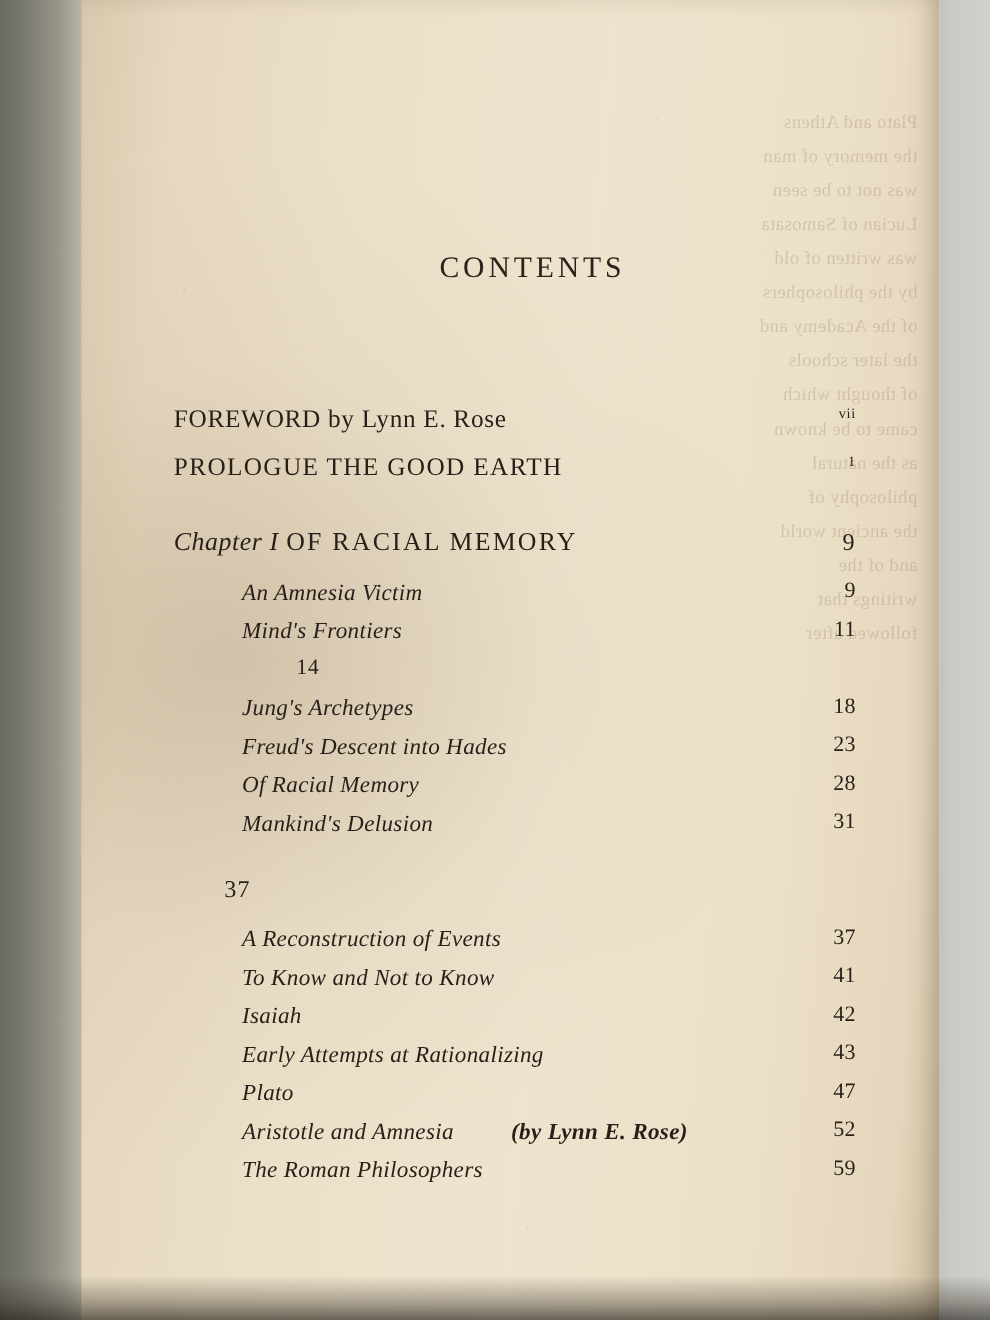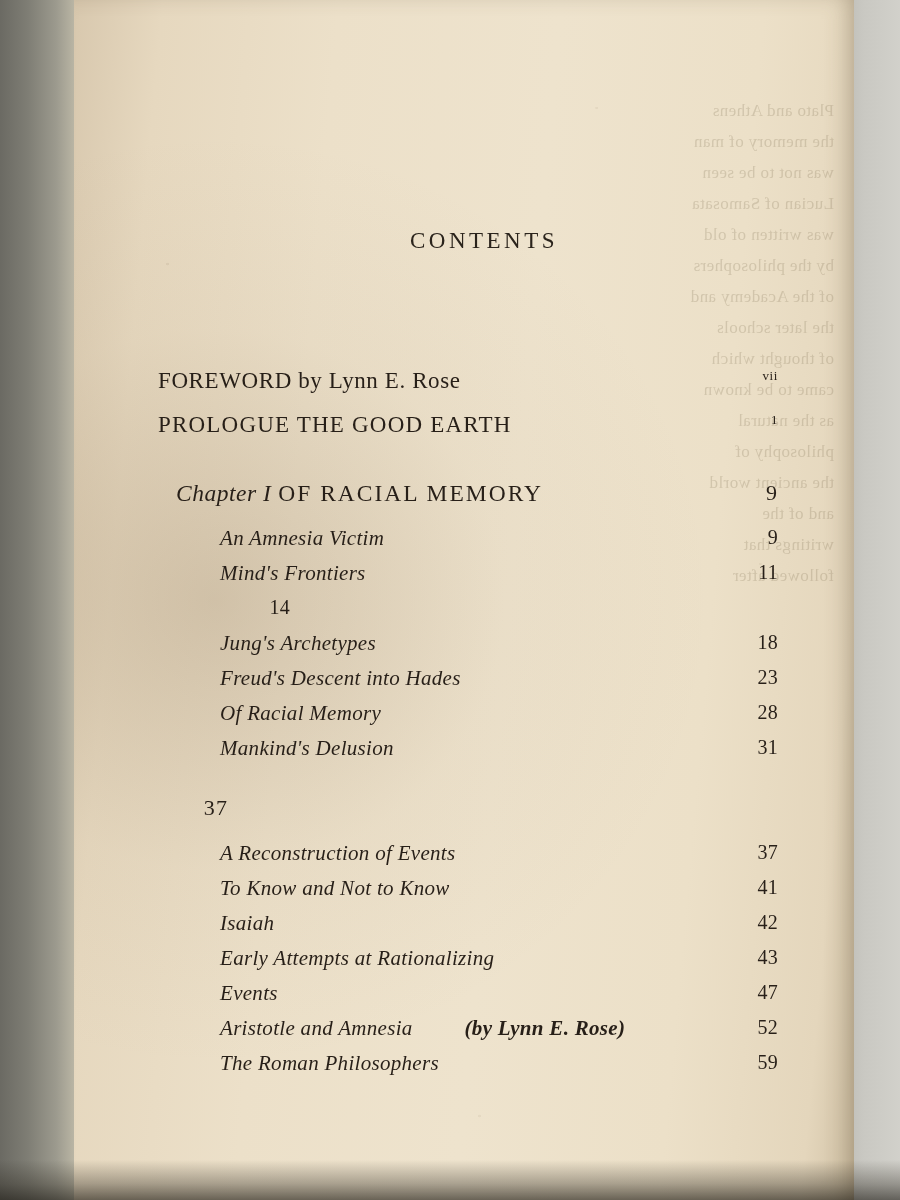--- a/index.html
+++ b/index.html
@@ -93,21 +93,21 @@
     width: 780px; height: 1200px;
     color: #25201a;
   }
 
   .toc-title {
     position: absolute;
     top: 228px;
     left: 0;
     width: 780px;
     text-align: center;
-    font-size: 23px;
+    font-size: 27px;
     letter-spacing: 3.5px;
     color: #2b241c;
     padding-left: 40px;
     box-sizing: border-box;
   }
 
   .toc-list {
     position: absolute;
     top: 368px;
     left: 84px;
@@ -140,21 +140,20 @@
   
   .row.chapter {
     font-size: 23.5px;
     letter-spacing: 1.1px;
     height: 46px;
     margin-top: 24px;
   }
   .row.chapter .chap-word {
     font-style: italic;
     letter-spacing: 0.5px;
-    margin-left: 18px;
   }
   .row.chapter .chap-title { letter-spacing: 2px; }
   .row.chapter .page-no { font-size: 22px; width: 70px; }
 
   
   .row.sub {
     font-size: 21px;
     font-style: italic;
     height: 35px;
     padding-left: 62px;
@@ -282,21 +281,21 @@
           </div>
           <div class="row sub">
             <span class="label">Isaiah</span>
             <span class="page-no">42</span>
           </div>
           <div class="row sub">
             <span class="label">Early Attempts at Rationalizing</span>
             <span class="page-no">43</span>
           </div>
           <div class="row sub">
-            <span class="label">Events</span>
+            <span class="label">Plato</span>
             <span class="page-no">47</span>
           </div>
           <div class="row sub">
             <span class="label">
               <span>Aristotle and Amnesia</span><span class="paren">(by Lynn E. Rose)</span>
             </span>
             <span class="page-no">52</span>
           </div>
           <div class="row sub">
             <span class="label">The Roman Philosophers</span>

